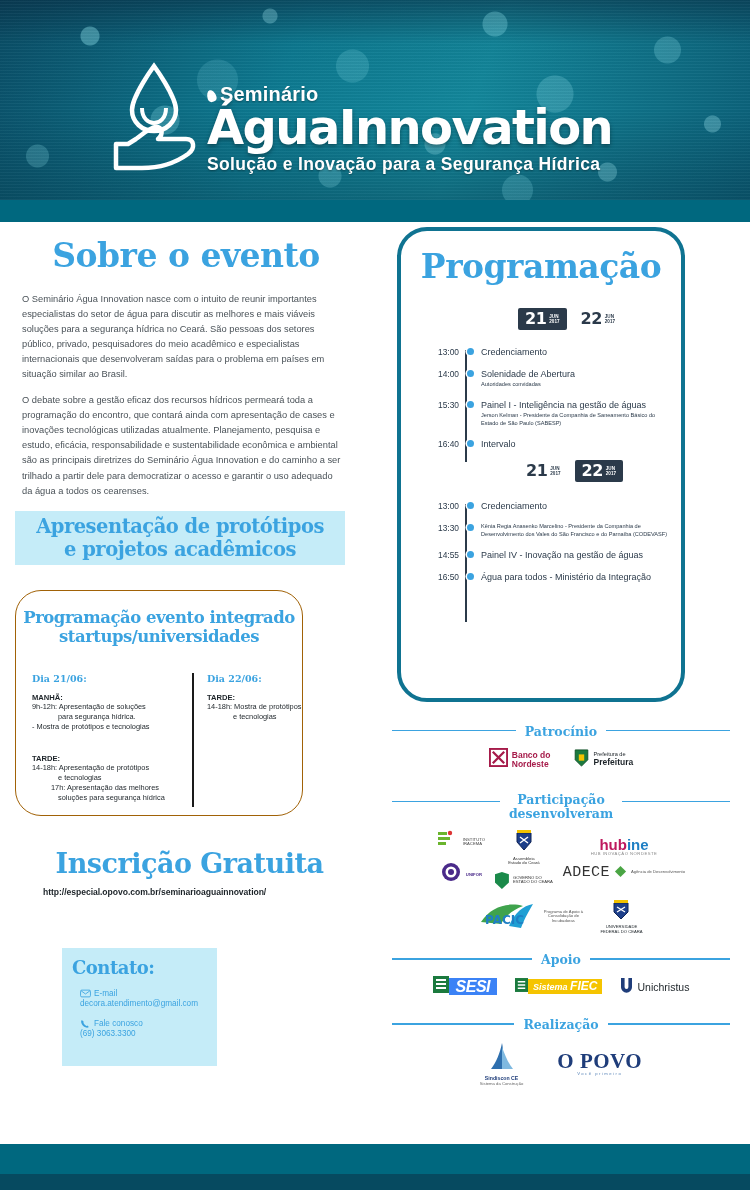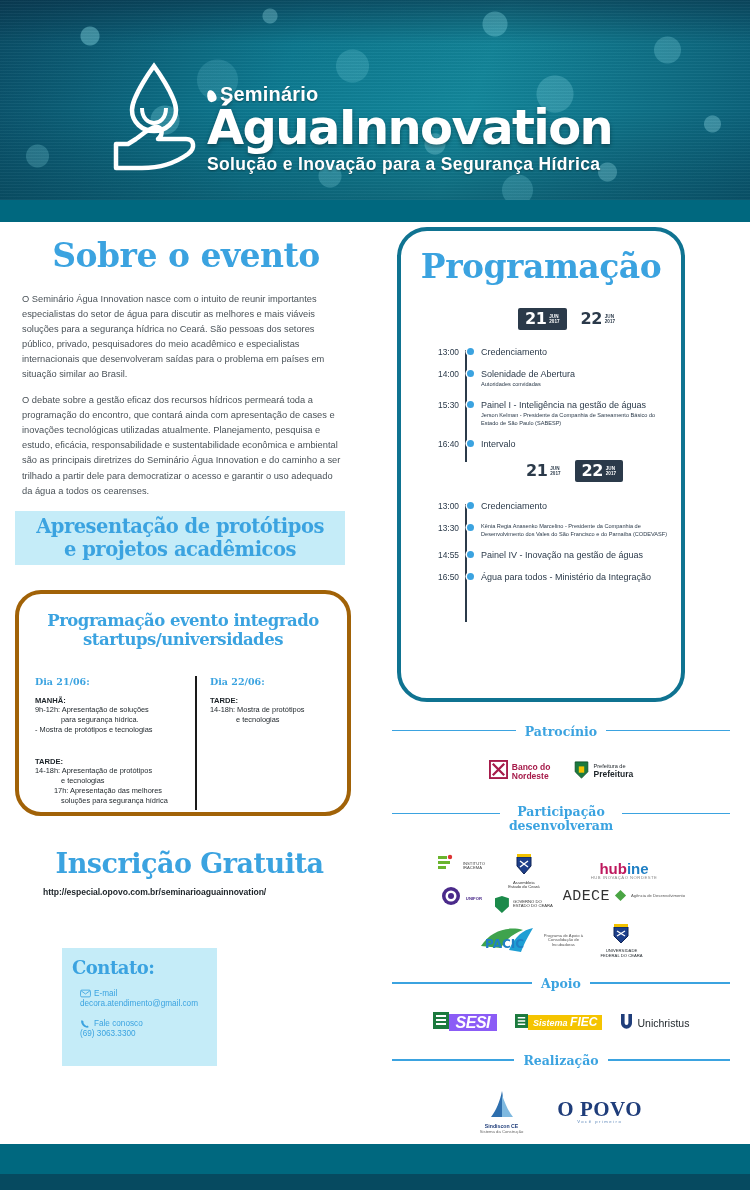--- a/index.html
+++ b/index.html
@@ -64,22 +64,22 @@
   .sobre-title { position:absolute; left:0; top:14px; width:372px; text-align:center;
                  font-size:33px; }
   .sobre-body { position:absolute; left:22px; top:70px; width:320px;
                 font-size:9.3px; line-height:1.62; color:#4a5258; }
   .sobre-body p + p { margin-top:11px; }
 
   .proto-band { position:absolute; left:15px; top:289px; width:330px; height:54px;
                 background:#c5ecf8; display:flex; align-items:center; justify-content:center; }
   .proto-band .txt { font-size:19.5px; line-height:1.18; text-align:center; }
 
-  .proto-box { position:absolute; left:15px; top:368px; width:336px; height:226px;
-               border:4px solid #a16207; border-radius:26px; background:#fff; }
+  .proto-box { position:absolute; left:15px; top:368px; width:288px; height:226px;
+               border:1px solid #a16207; border-radius:26px; background:#fff; }
   .proto-box-title { margin-top:17px; text-align:center; font-size:16.5px; line-height:1.18; }
   .proto-cols { position:absolute; left:16px; top:82px; width:282px; height:134px; display:flex; }
   .pc-left  { width:162px; border-right:2px solid #1a1a1a; padding-right:6px; }
   .pc-right { width:120px; padding-left:13px; }
   .pc-day { color:#3ba3e0; font-weight:bold; font-size:9.5px; margin-bottom:9px;
             font-family:"DejaVu Serif", serif; }
   .pc-head { font-weight:bold; font-size:7.6px; color:#1c2328; margin-top:7px; }
   .pc-line { font-size:7.4px; color:#1c2328; line-height:1.38; }
   .pc-line.ind { padding-left:26px; }
   .pc-line.ind2 { padding-left:19px; }
@@ -128,21 +128,21 @@
   
   .sponsors { position:absolute; left:8px; top:500px; width:362px; }
   .sec-head { position:relative; text-align:center; margin-bottom:6px; }
   .sec-head .lbl { display:inline-block; background:#fff; padding:0 9px; position:relative;
                    z-index:2; color:#3ba3e0; font-weight:bold; font-size:12.5px;
                    font-family:"DejaVu Serif", serif; line-height:1.1; }
   .sec-head .rule { position:absolute; left:12px; right:12px; top:8px; height:1.4px;
                     background:#3ba3e0; z-index:1; }
   .sec-head.two .rule { top:8px; }
   .logos { display:flex; align-items:center; justify-content:center; gap:16px;
-           flex-wrap:wrap; margin:20px 0 16px; }
+           flex-wrap:wrap; margin:8px 0 16px; }
   .logo { display:flex; align-items:center; gap:4px; }
   .logo-txt { font-size:8.5px; font-weight:bold; line-height:1.06; }
   .logo-tiny { font-size:4.2px; line-height:1.1; }
 
   
   .sq { display:inline-block; }
   .shield { width:14px; height:17px; background:#1b8a4a;
             clip-path: polygon(50% 0, 100% 14%, 100% 62%, 50% 100%, 0 62%, 0 14%); }
 
   
@@ -525,21 +525,21 @@
           <span class="lbl">Apoio</span>
         </div>
         <div class="logos" style="gap:18px; margin-bottom:18px;">
           <div class="logo" style="gap:0;">
             <span class="sq">
               <svg width="16" height="17" viewBox="0 0 16 17">
                   <rect width="16" height="17" fill="#1b7a3e"></rect>
                   <path d="M3 4 h10 M3 8 h10 M3 12 h10" stroke="#fff" stroke-width="2"></path>
                 </svg>
             </span>
-            <span style="background:#8b5cf6;color:#fff;font-size:16px;font-weight:bold;padding:0 7px;line-height:17px;letter-spacing:-.5px;font-style:italic;">SESI</span>
+            <span style="background:#3b82f6;color:#fff;font-size:16px;font-weight:bold;padding:0 7px;line-height:17px;letter-spacing:-.5px;font-style:italic;">SESI</span>
           </div>
           <div class="logo" style="gap:0;">
             <span class="sq">
               <svg width="13" height="14" viewBox="0 0 14 15">
                   <rect width="14" height="15" fill="#1b7a3e"></rect>
                   <path d="M3 4 h8 M3 7.5 h8 M3 11 h8" stroke="#fff" stroke-width="1.6"></path>
                 </svg>
             </span>
             <span style="background:#f5c400;color:#fff;font-size:9px;font-weight:bold;padding:2px 5px;line-height:10px;font-style:italic;">
               <span>Sistema</span>

